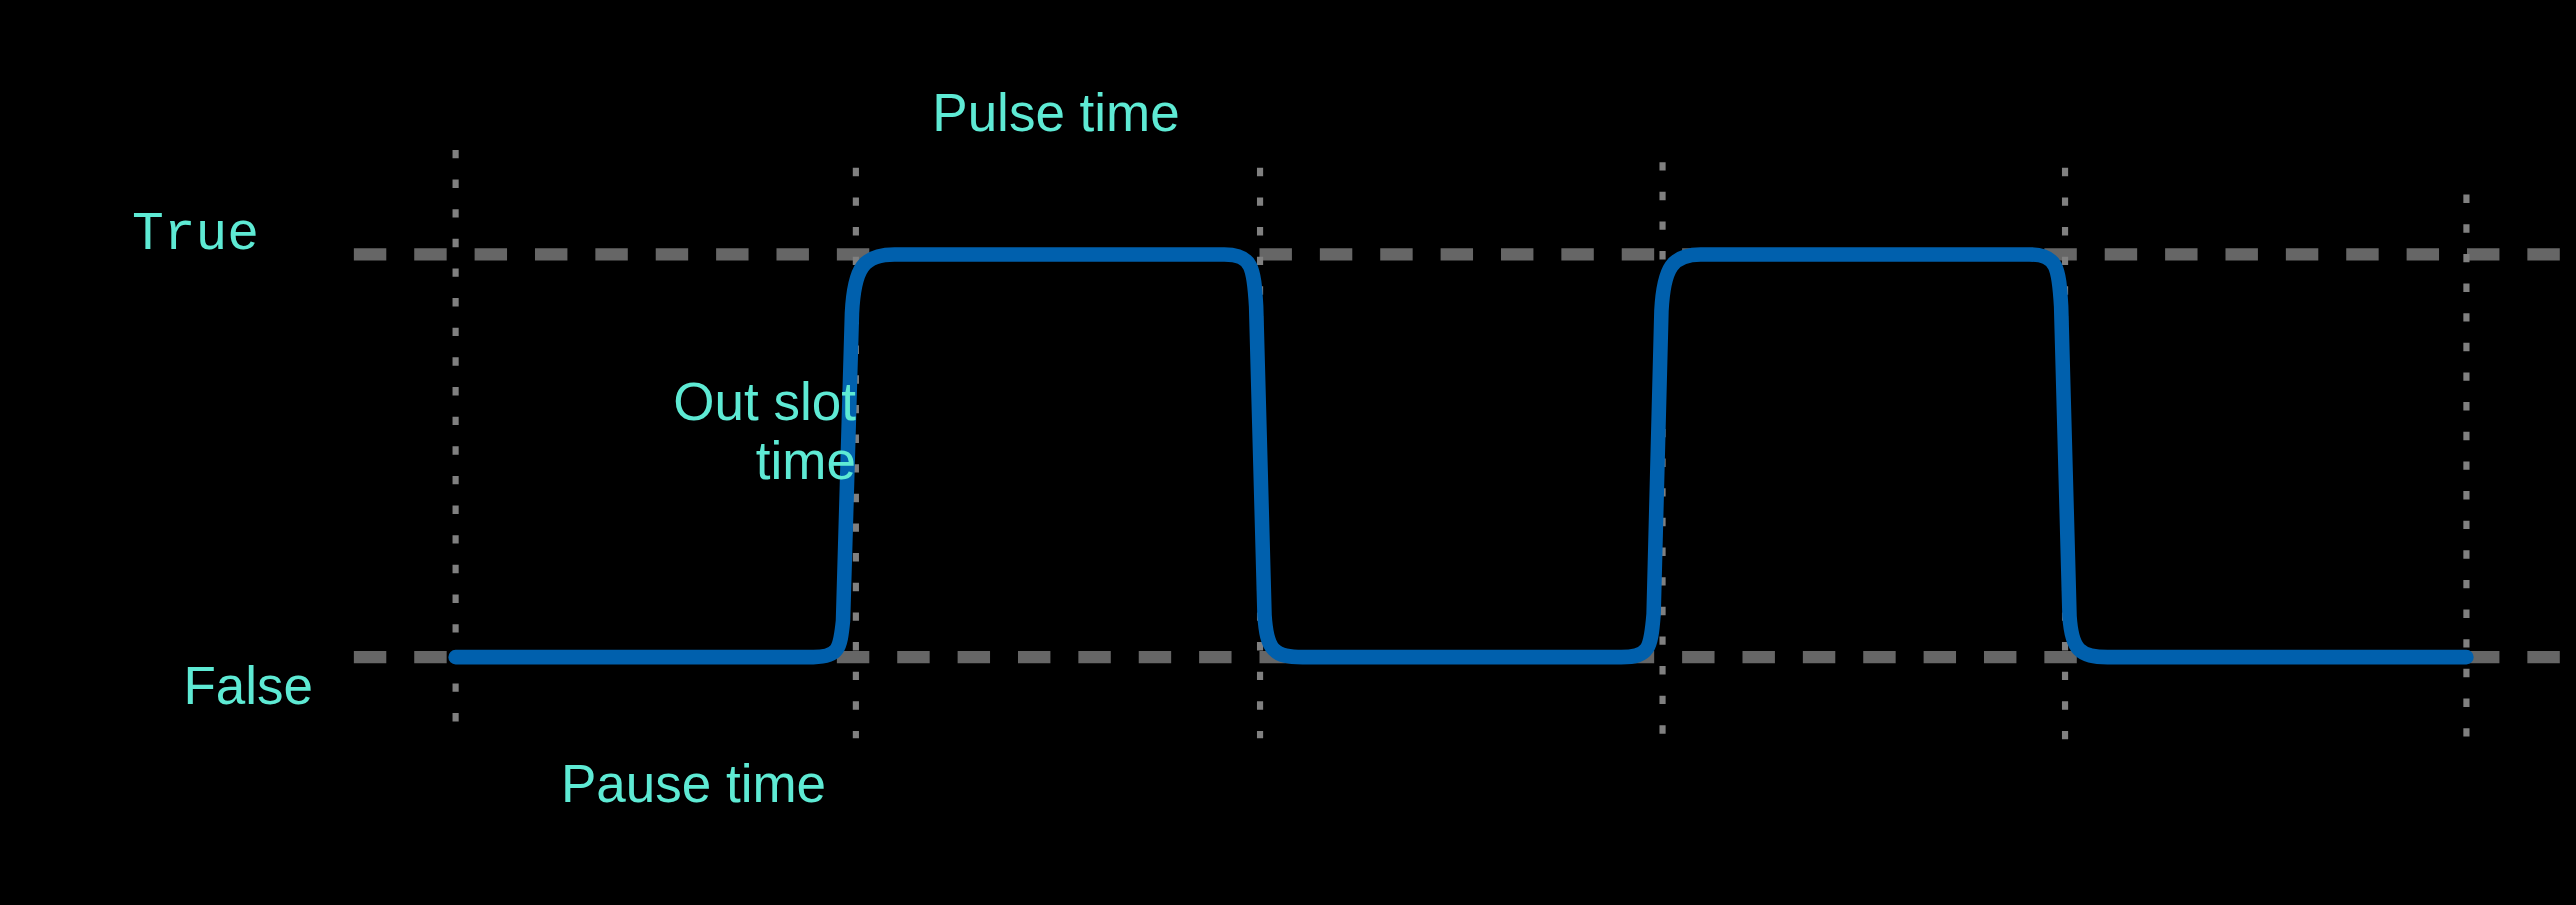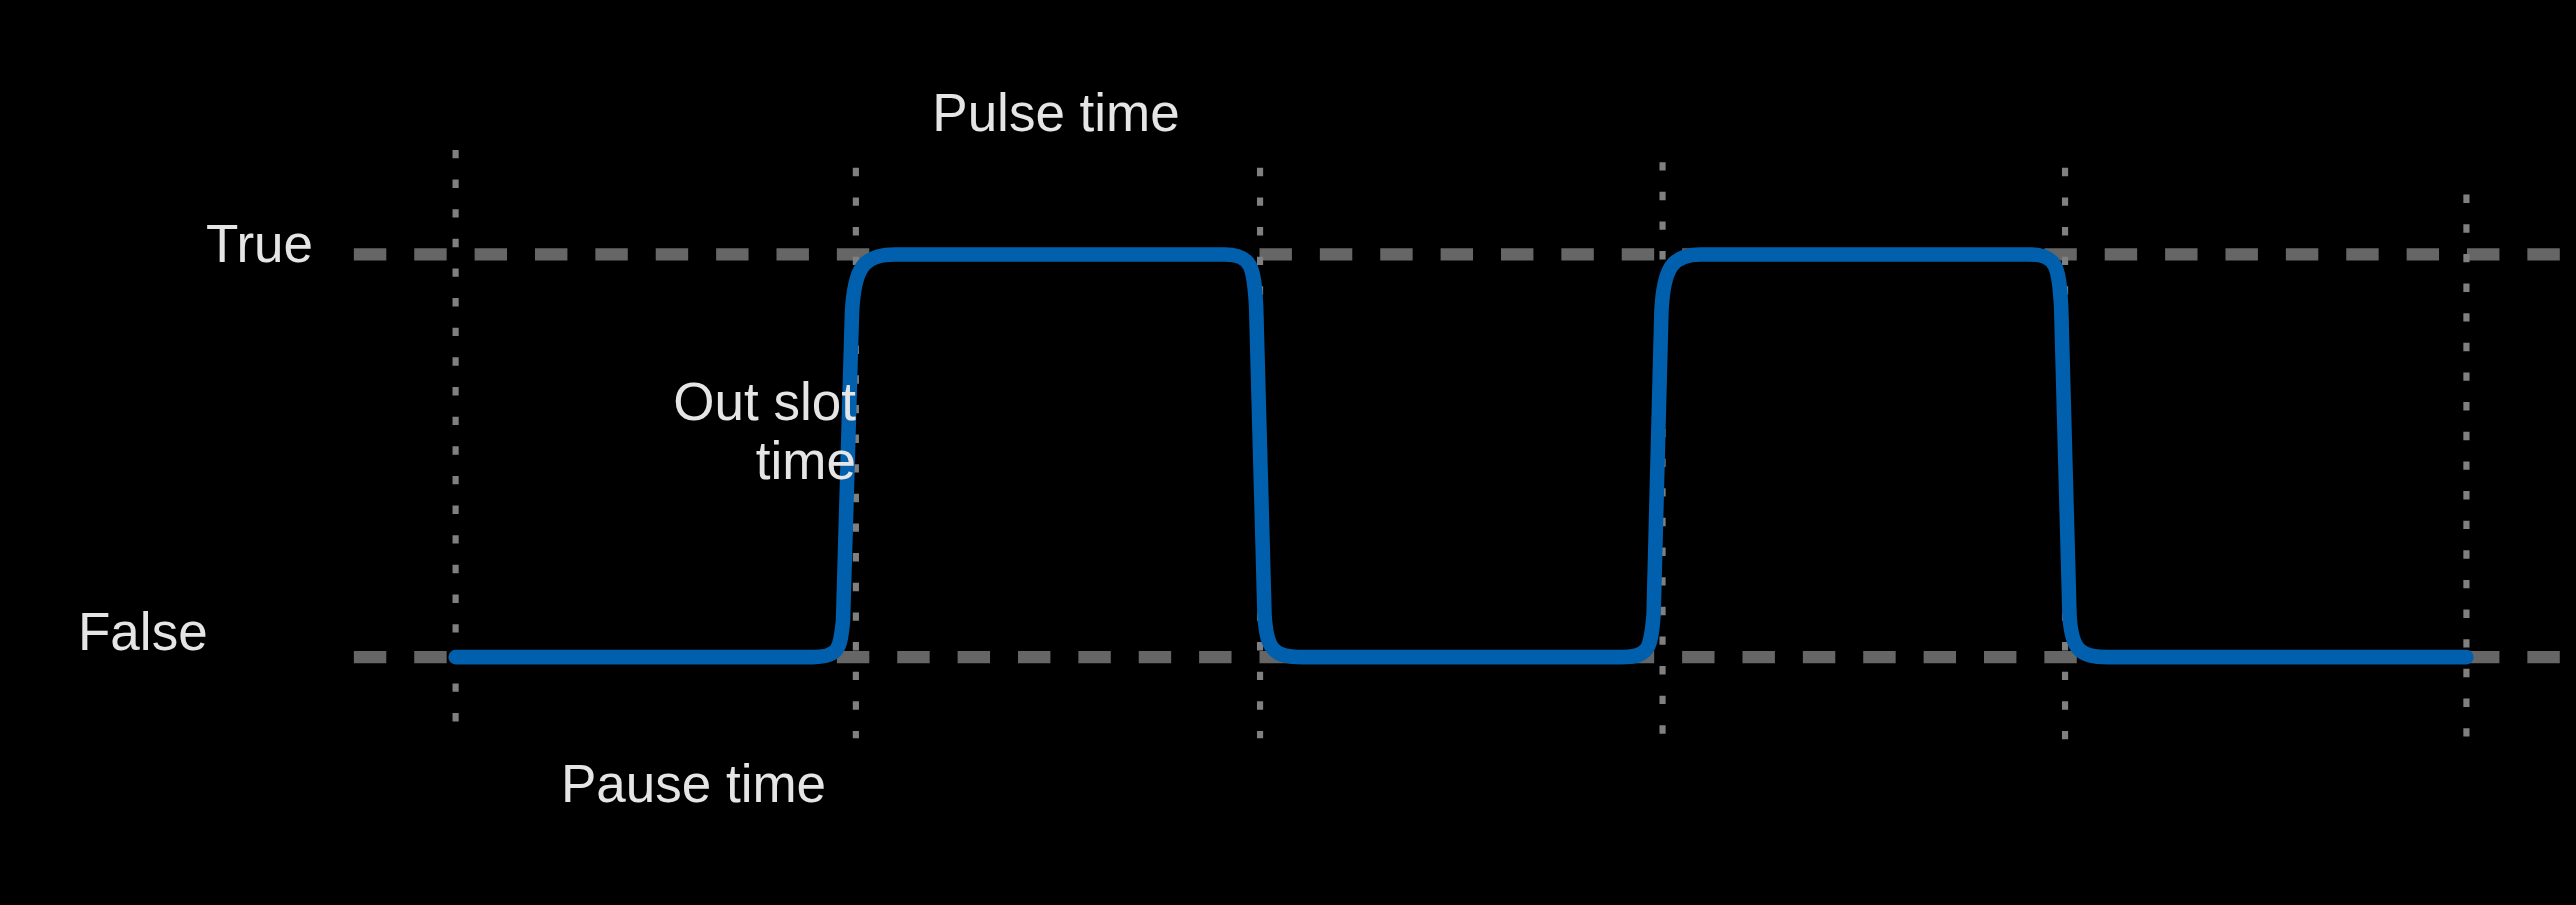--- a/index.html
+++ b/index.html
@@ -26,40 +26,41 @@
     position: absolute;
     left: 0;
     top: 0;
     width: 2576px;
     height: 906px;
     display: block;
   }
 
   .fig-label {
     position: absolute;
-    color: #e5e5e5;
+    color: #5eead4;
     font-size: 53px;
     line-height: 1.12;
     white-space: pre;
     letter-spacing: 0px;
     font-weight: 400;
   }
 
   
   #label-true {
     left: 78px;
-    top: 214px;
+    top: 206px;
     width: 235px;
-    text-align: right;
+    text-align: center;
+    font-family: Liberation Mono, monospace;
   }
   #label-false {
     left: 78px;
-    top: 602px;
+    top: 656px;
     width: 235px;
-    text-align: left;
+    text-align: right;
   }
 
   
   #label-pulse-time {
     left: 799px;
     top: 83px;
     width: 514px;
     text-align: center;
   }
   #label-out-slot-value {

